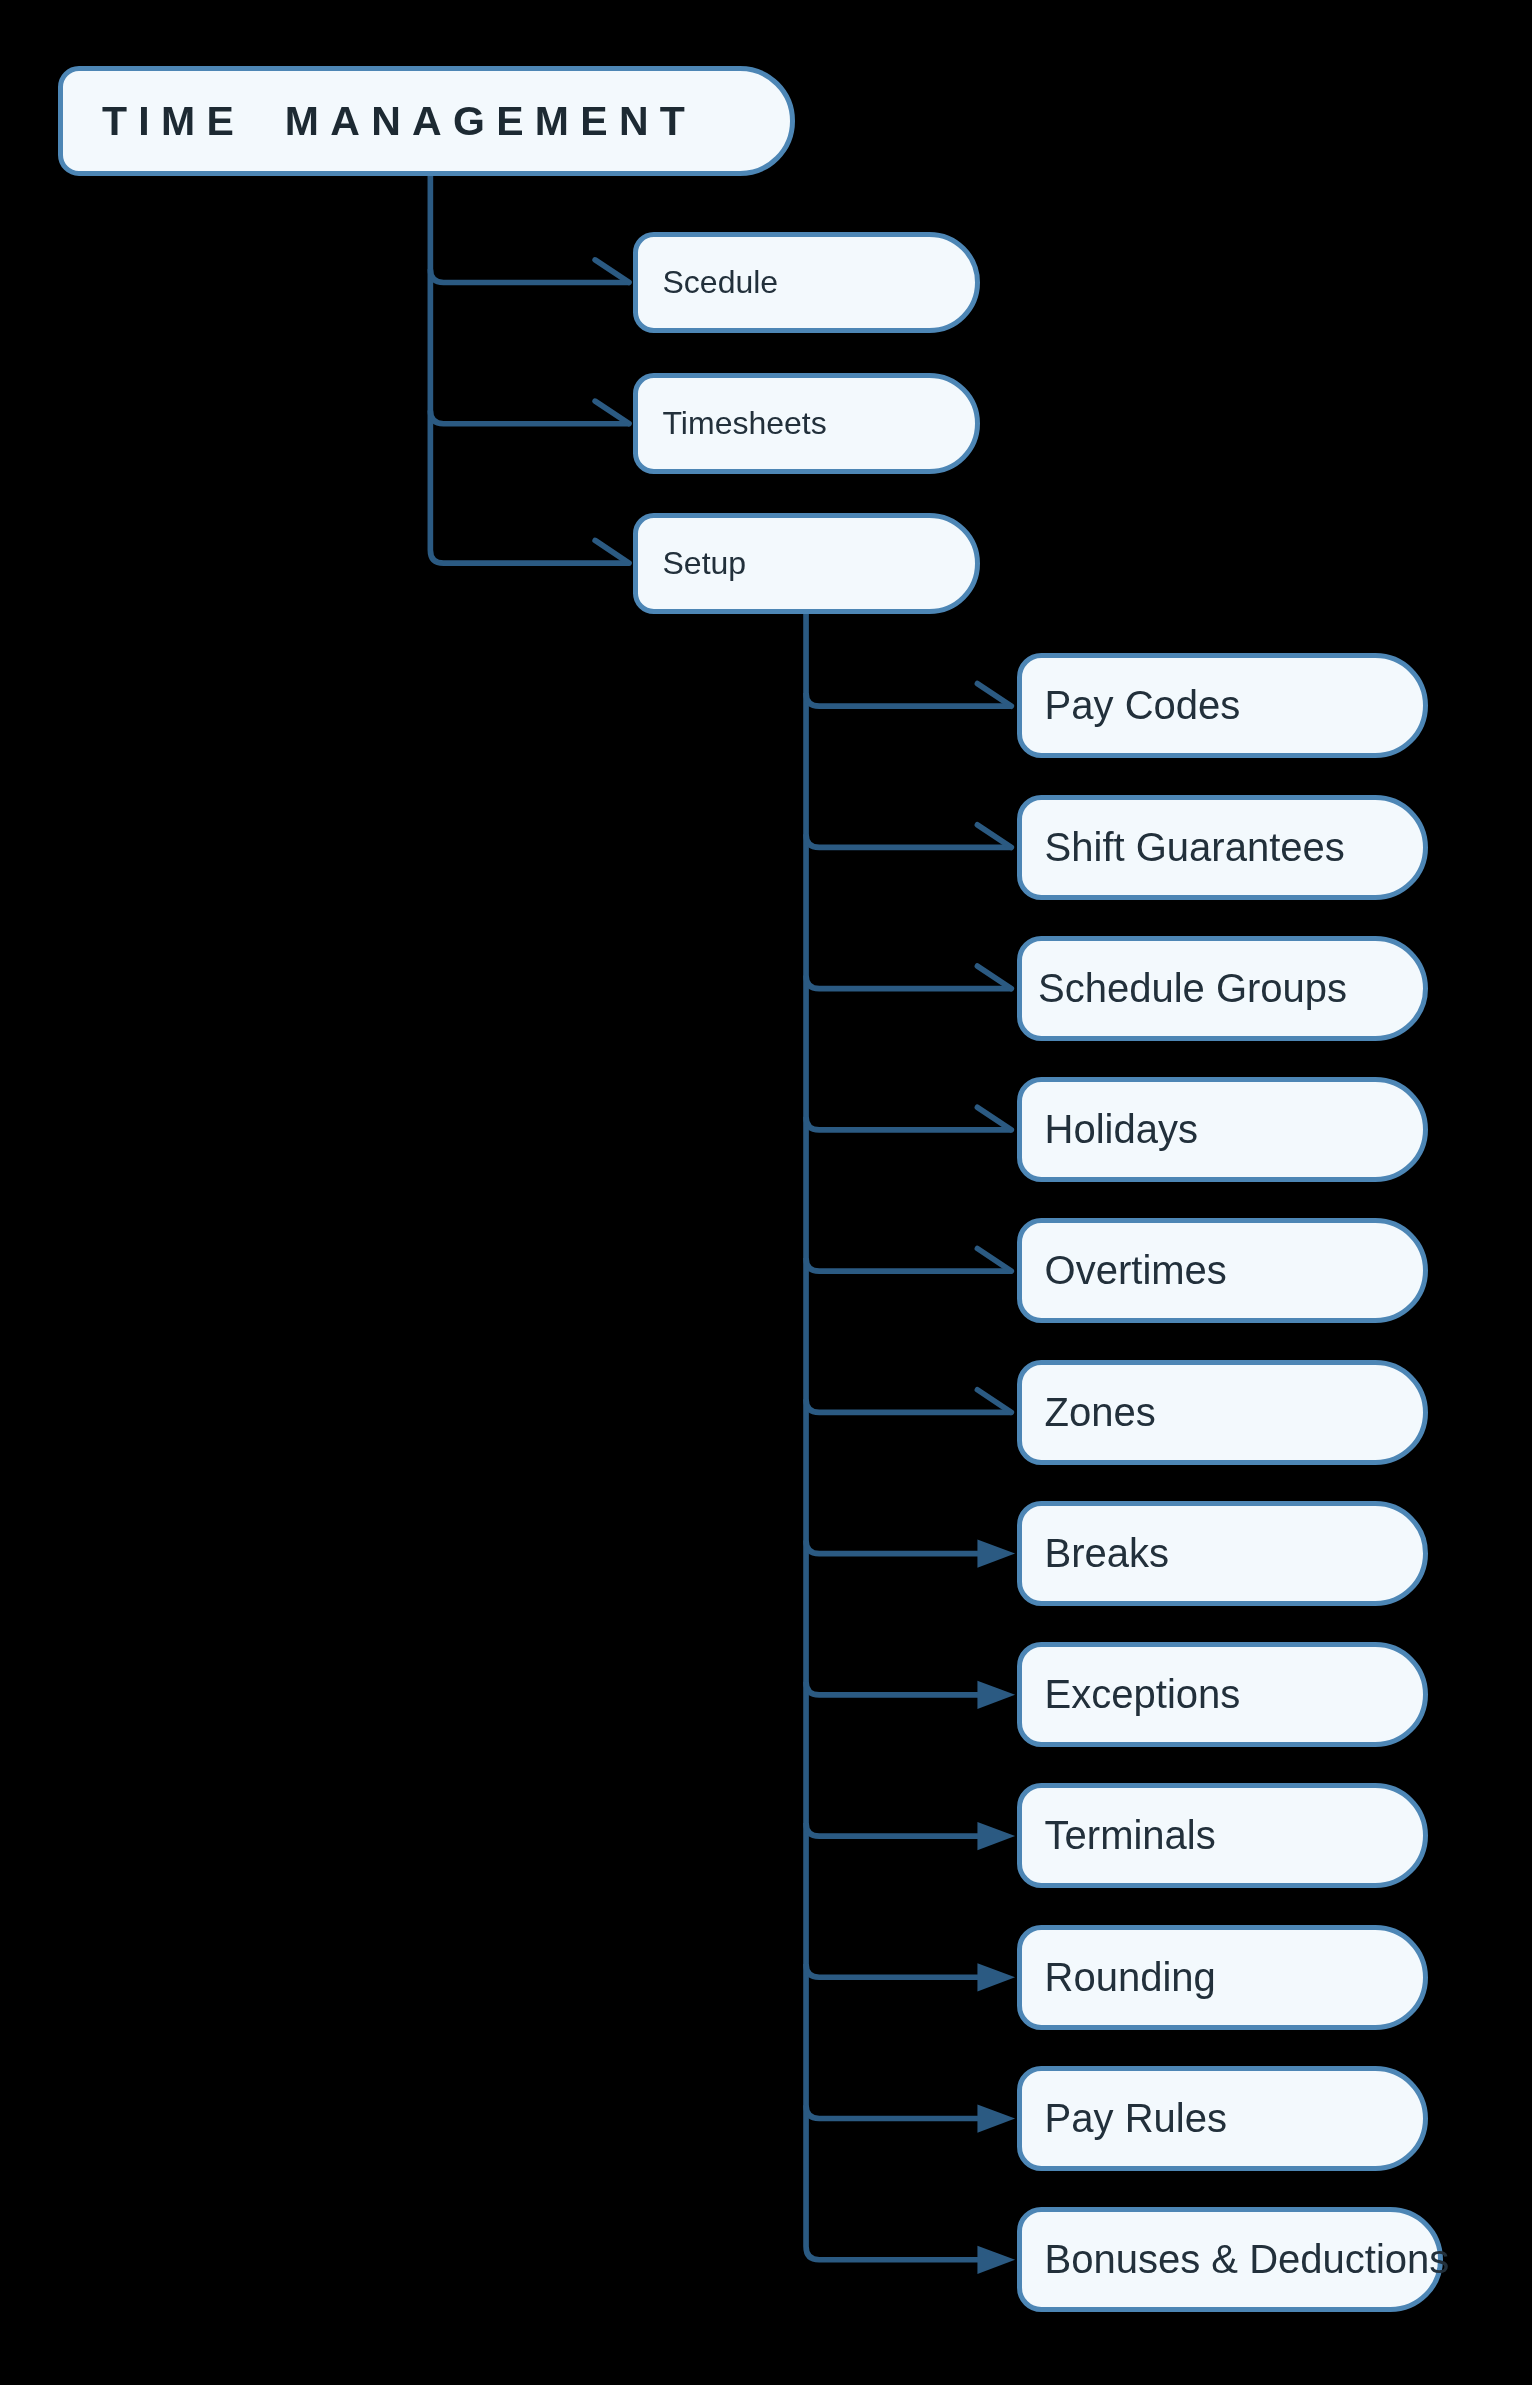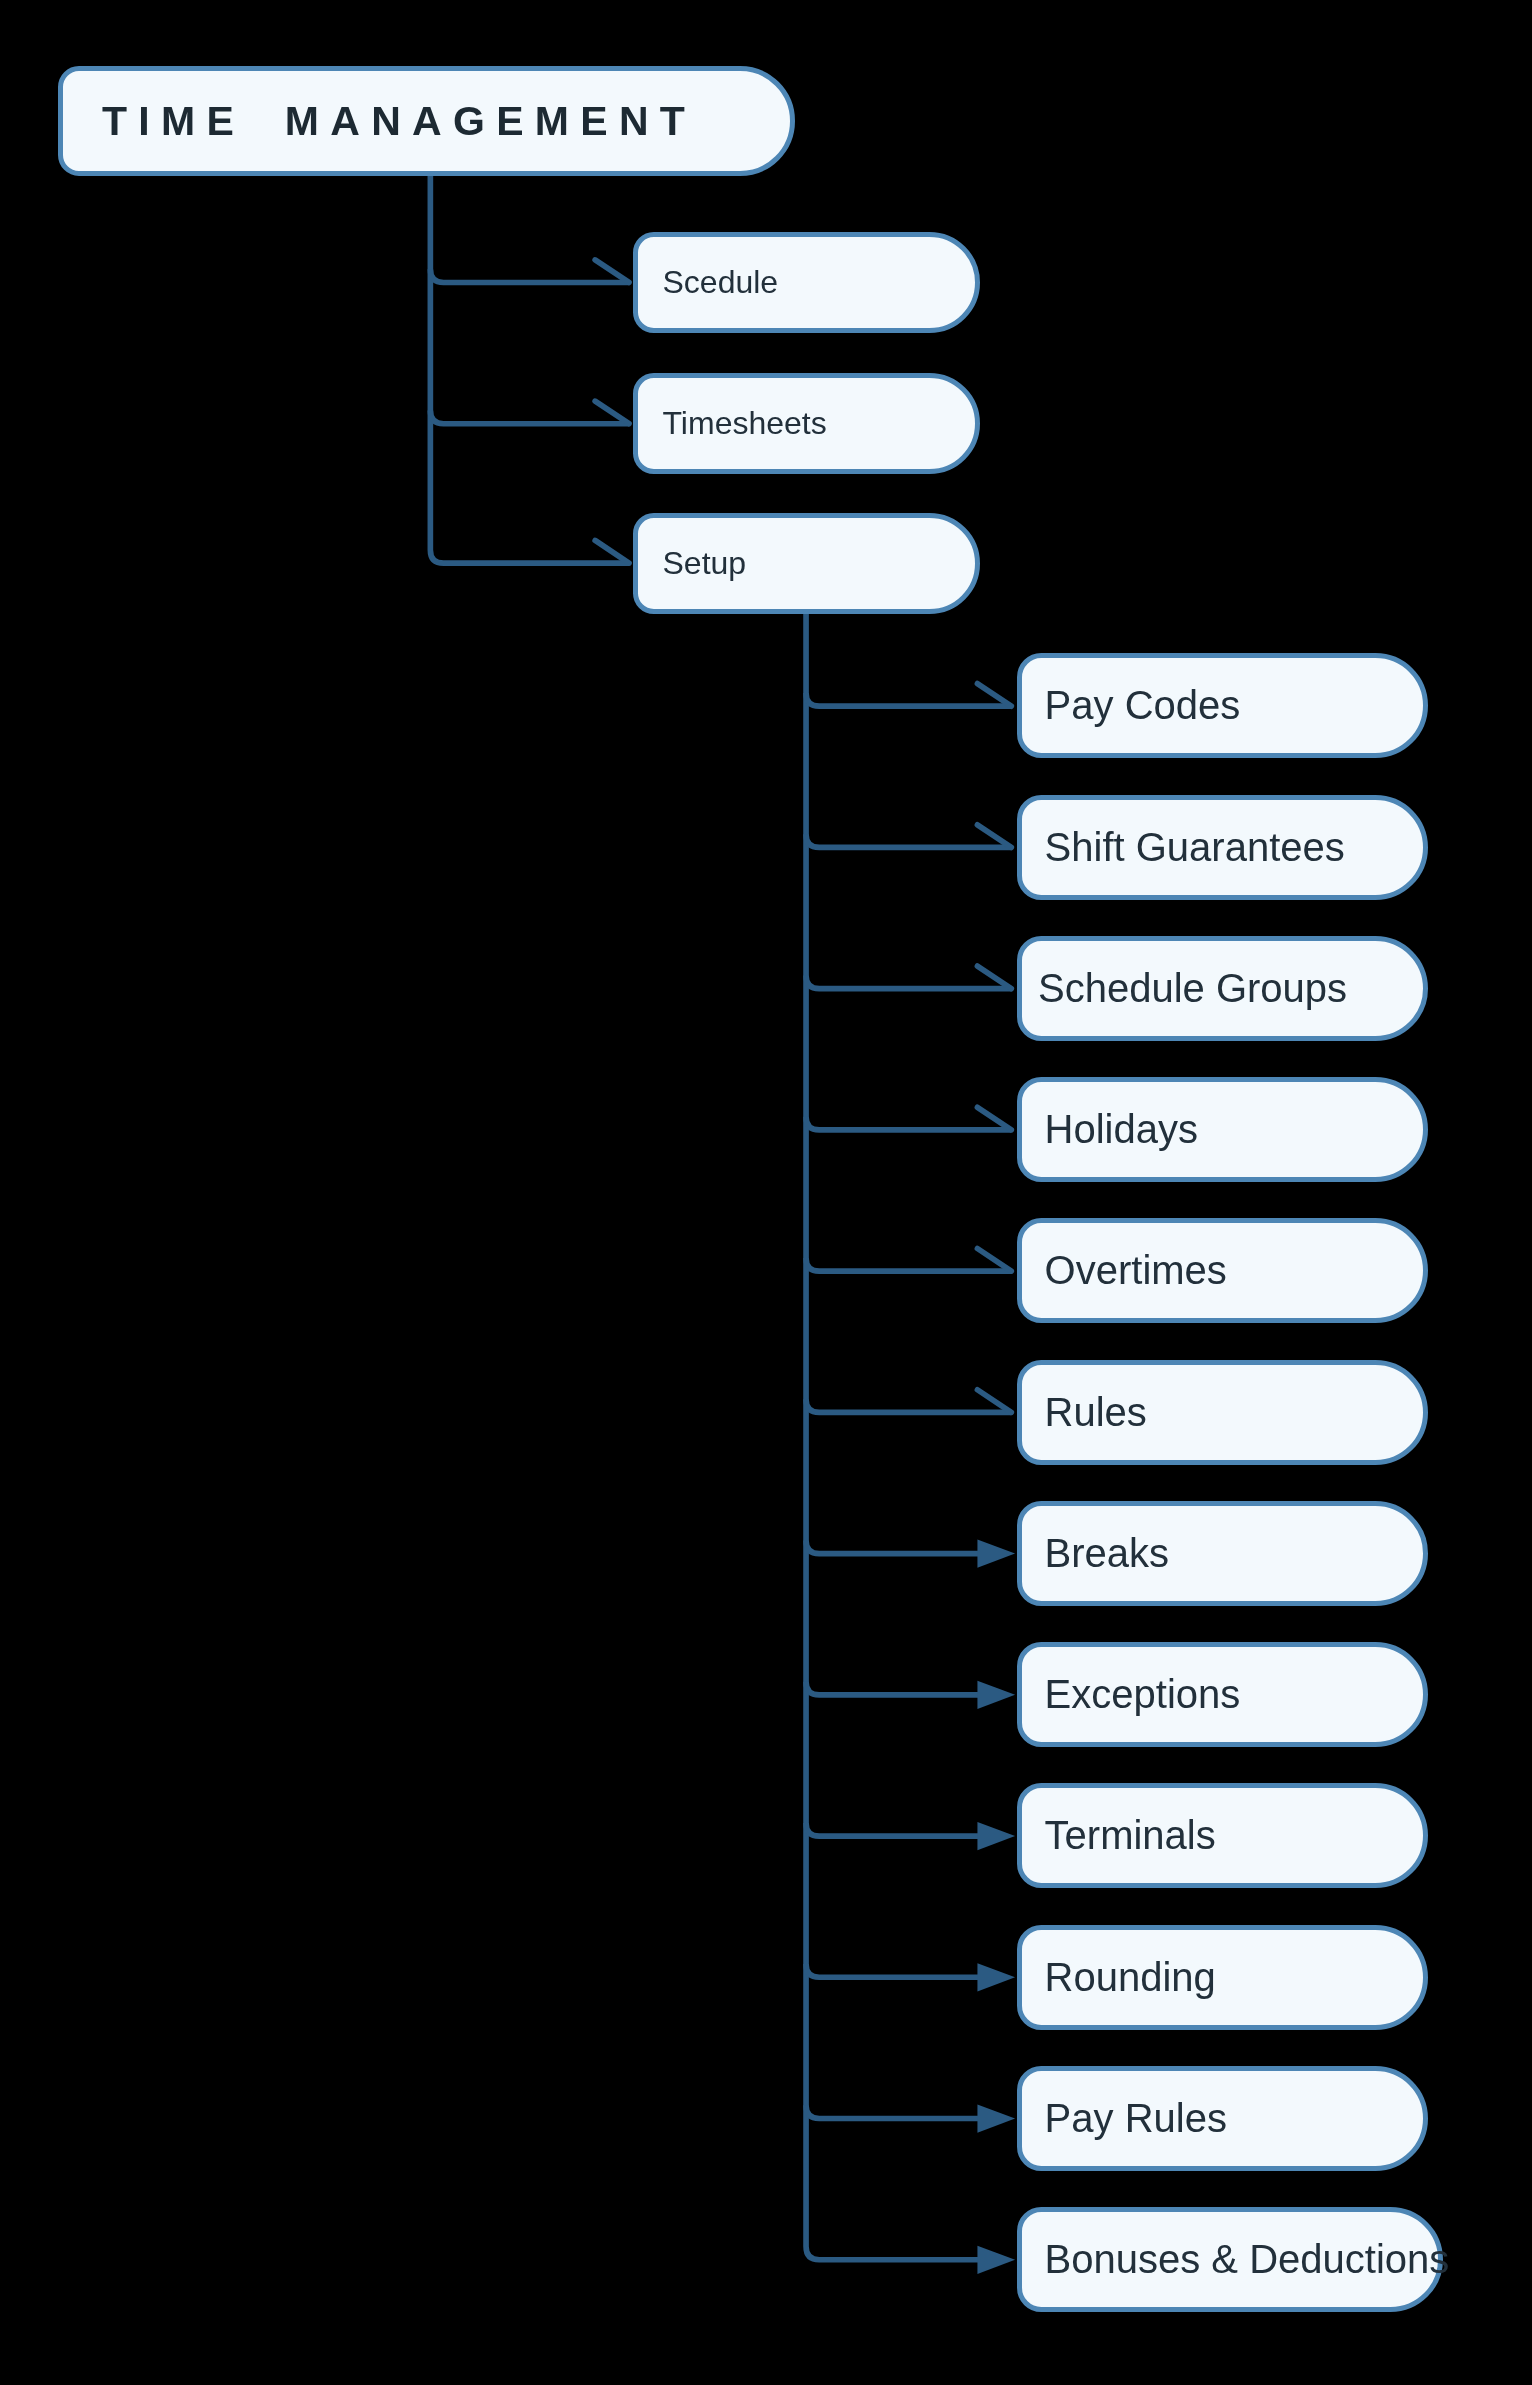--- a/index.html
+++ b/index.html
@@ -114,21 +114,21 @@
 
   <div class="node lvl1 n-scedule">Scedule</div>
   <div class="node lvl1 n-timesheets">Timesheets</div>
   <div class="node lvl1 n-setup">Setup</div>
 
   <div class="node lvl2 n-paycodes">Pay Codes</div>
   <div class="node lvl2 n-shiftguarantees">Shift Guarantees</div>
   <div class="node lvl2 n-schedulegroups">Schedule Groups</div>
   <div class="node lvl2 n-holidays">Holidays</div>
   <div class="node lvl2 n-overtimes">Overtimes</div>
-  <div class="node lvl2 n-zones">Rules</div>
+  <div class="node lvl2 n-zones">Zones</div>
   <div class="node lvl2 n-breaks">Breaks</div>
   <div class="node lvl2 n-exceptions">Exceptions</div>
   <div class="node lvl2 n-terminals">Terminals</div>
   <div class="node lvl2 n-rounding">Rounding</div>
   <div class="node lvl2 n-payrules">Pay Rules</div>
   <div class="node lvl2 n-bonuses">Bonuses &amp; Deductions</div>
 
 </div>
 
 

